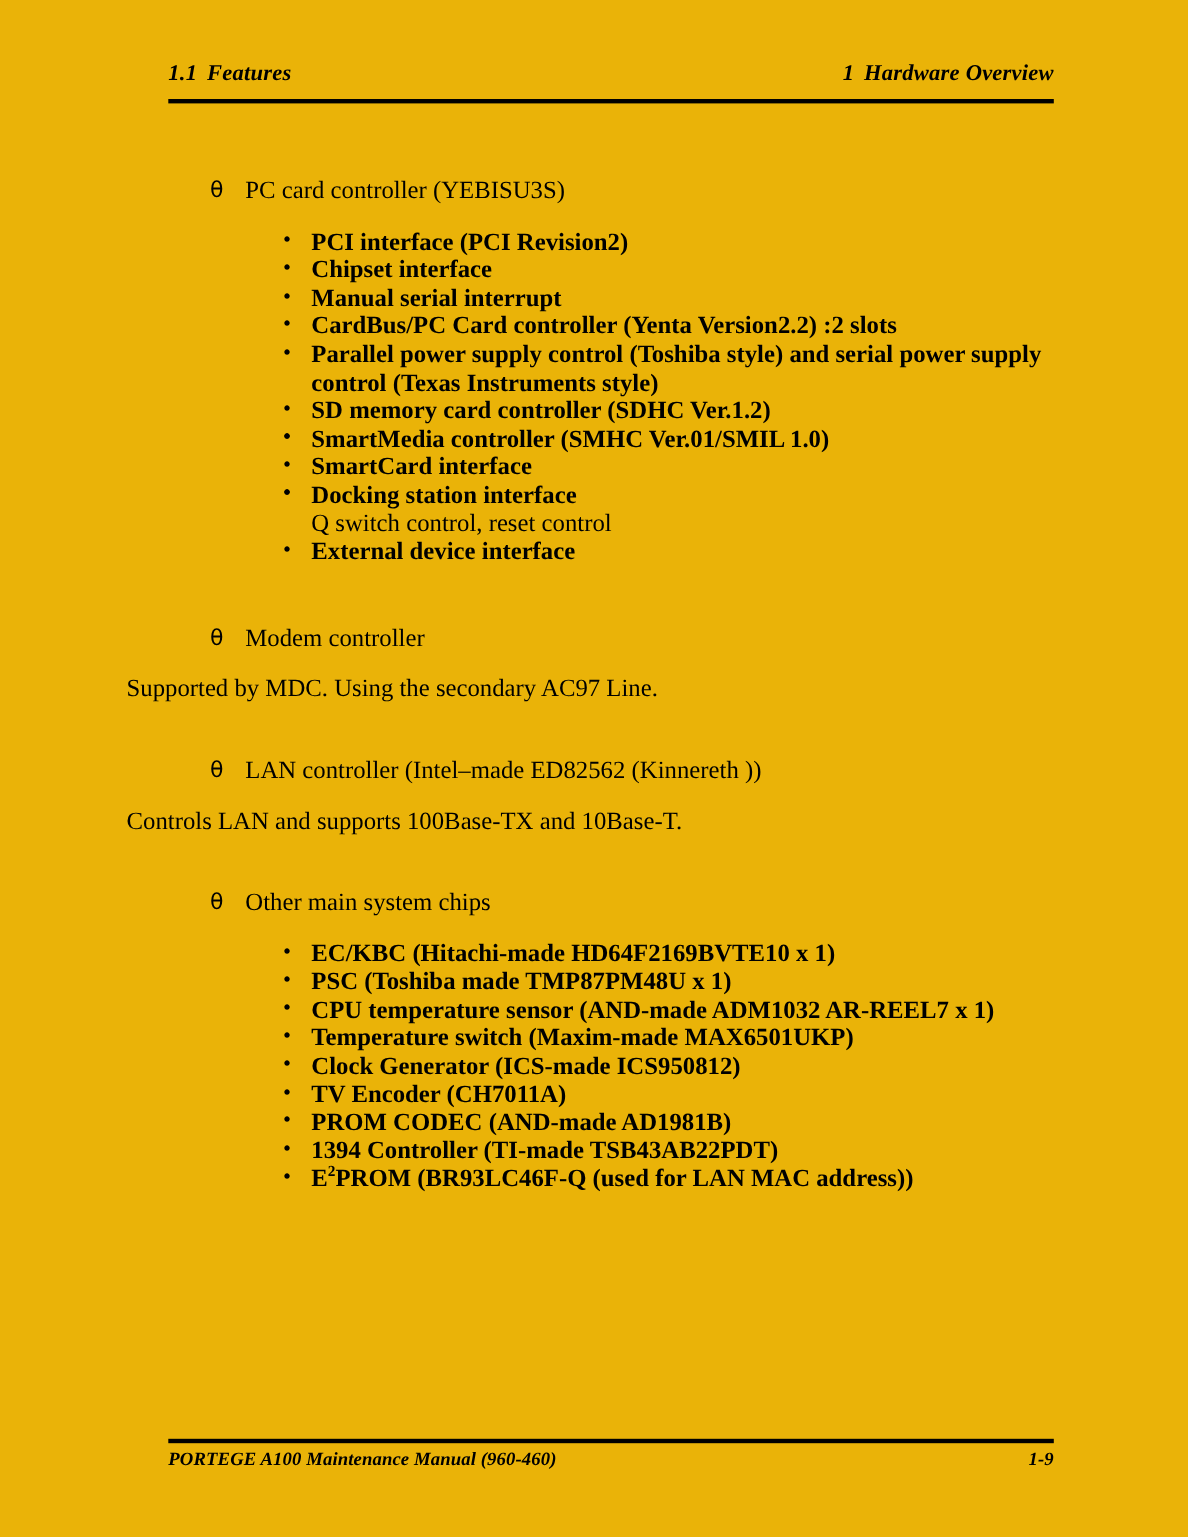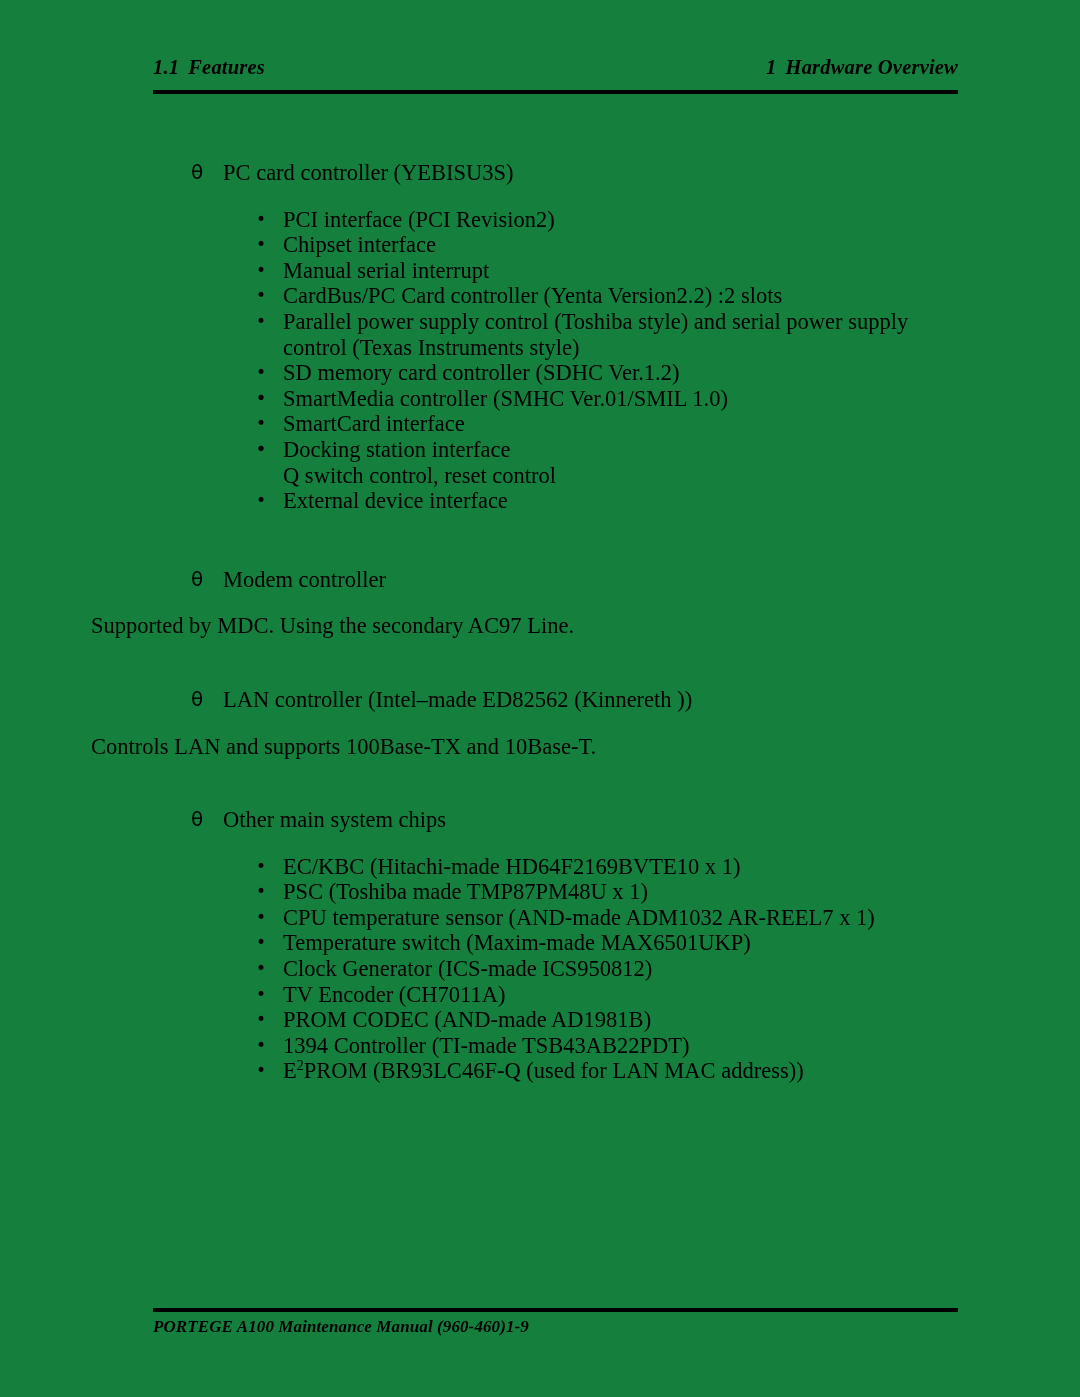--- a/index.html
+++ b/index.html
@@ -10,21 +10,21 @@
   body {
     font-family: "Liberation Serif", "DejaVu Serif", serif;
     color: #000000;
     -webkit-font-smoothing: antialiased;
   }
   .page {
     position: relative;
     width: 1080px;
     height: 1397px;
     margin: 0 auto;
-    background: #15803d;
+    background: #eab308;
     overflow: hidden;
   }
 
   
   .header {
     position: absolute;
     left: 153px;
     top: 56px;
     width: 805px;
     display: flex;
@@ -46,20 +46,21 @@
   .rule-top { top: 90px; height: 4px; }
   .rule-bottom { top: 1308px; height: 4px; }
 
   
   .footer {
     position: absolute;
     left: 153px;
     top: 1317px;
     width: 805px;
     display: flex;
+    justify-content: space-between;
     align-items: baseline;
     font-style: italic;
     font-weight: bold;
     font-size: 17px;
     letter-spacing: 0.1px;
   }
   .footer-left, .footer-right { white-space: nowrap; }
 
   
   .content {
@@ -82,38 +83,38 @@
     left: 191px;
     top: 0;
     font-family: "DejaVu Sans", sans-serif;
     font-size: 20px;
     line-height: 25.6px;
   }
   .l1 .l1-text { display: block; margin-top: 27px; }
 
   
   .para {
-    padding-left: 91px;
+    padding-left: 115px;
   }
 
   
   .l2 {
     position: relative;
     padding-left: 283px;
     padding-right: 120px;
   }
   .l2 .dot {
     position: absolute;
     left: 256px;
     top: 0;
     font-family: "DejaVu Sans", sans-serif;
     font-size: 17px;
     line-height: 25.6px;
   }
-  .l2 .l2-text { display: block; }
+  .l2 .l2-text { display: block; font-weight: bold; }
   .l2 .cont { display: block; }
   .gap-md { height: 21px; }
   .gap-lg { height: 26px; }
 
   sup {
     font-size: 0.62em;
     vertical-align: super;
     line-height: 0;
   }
 </style>

